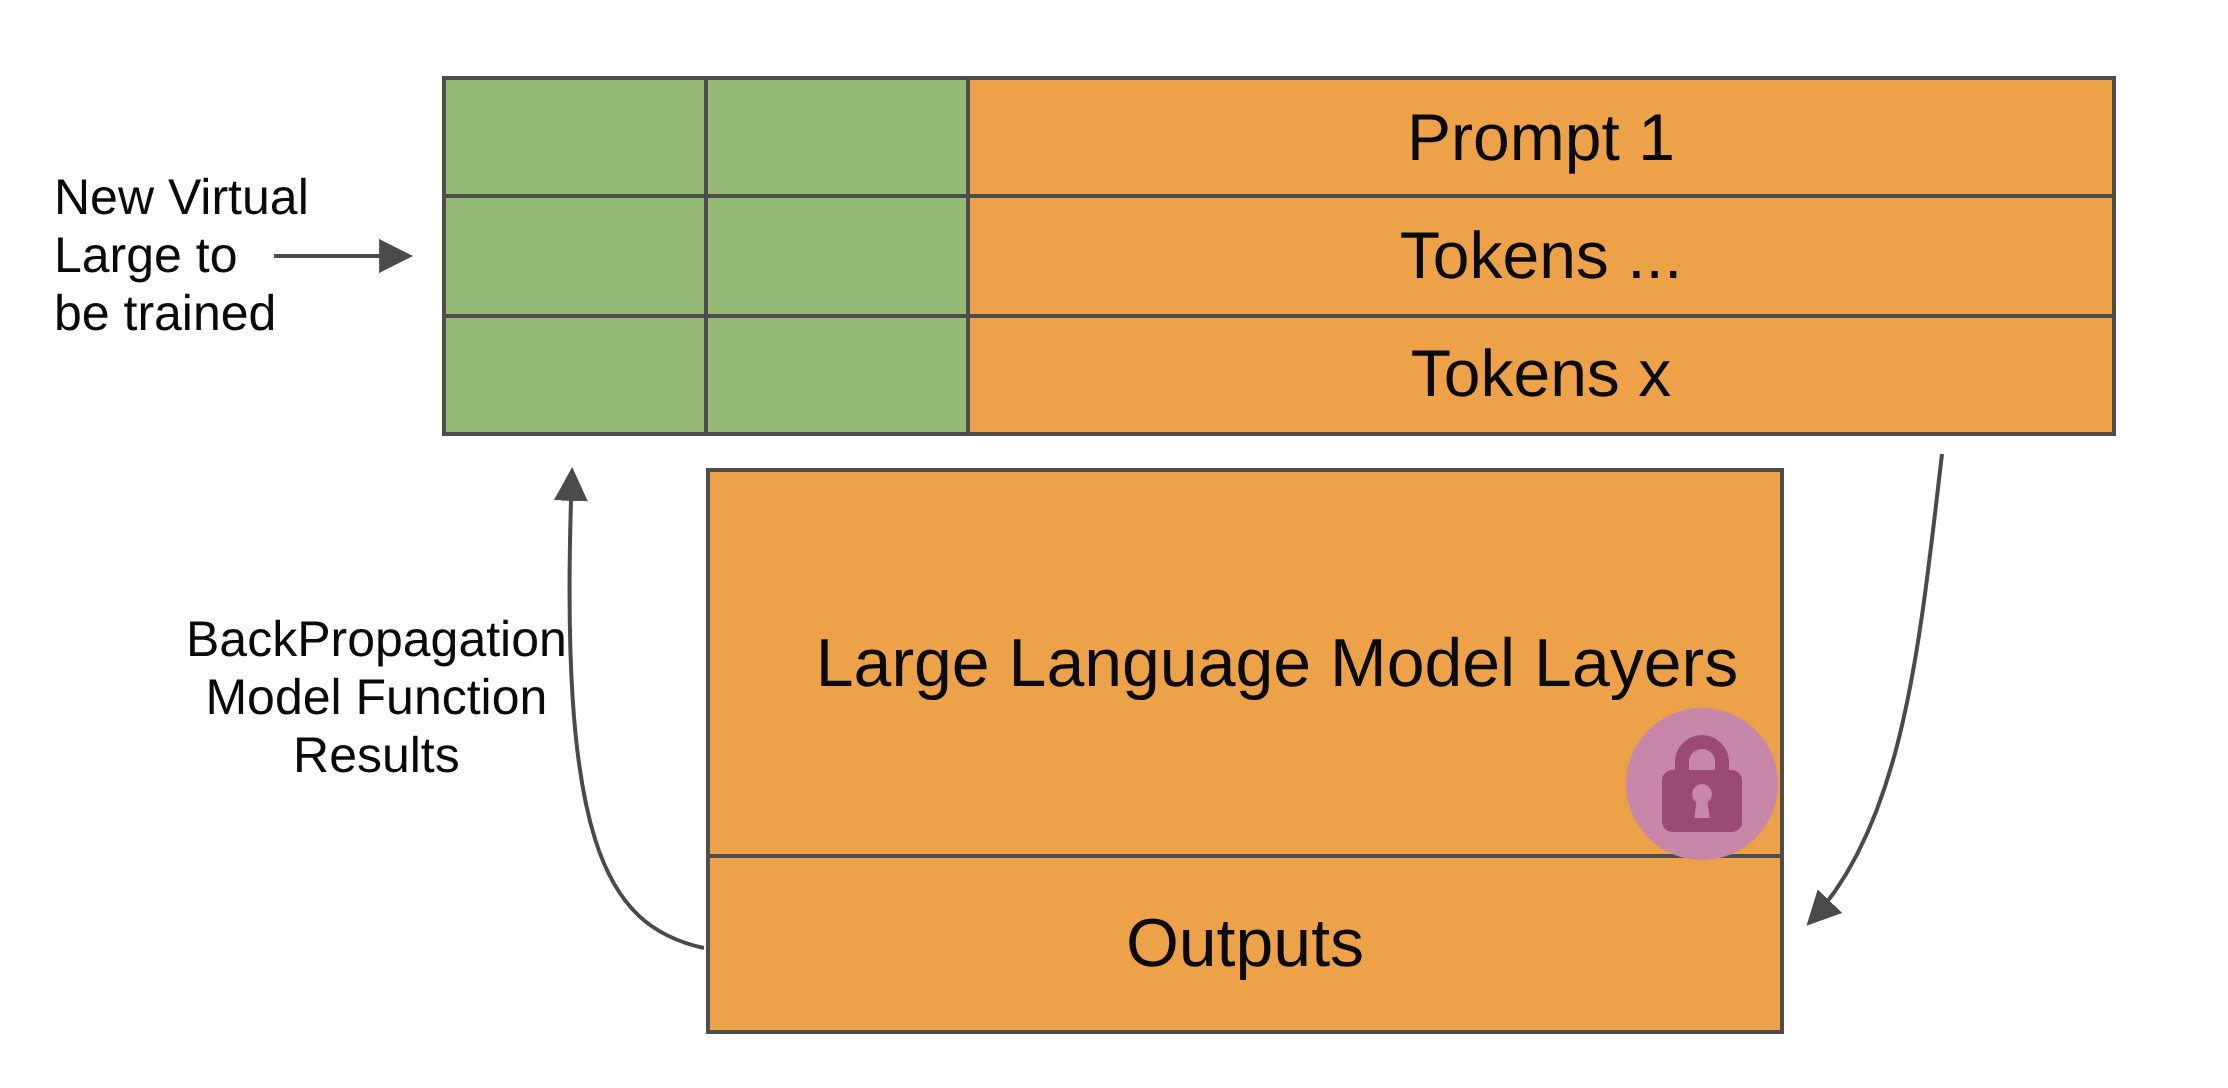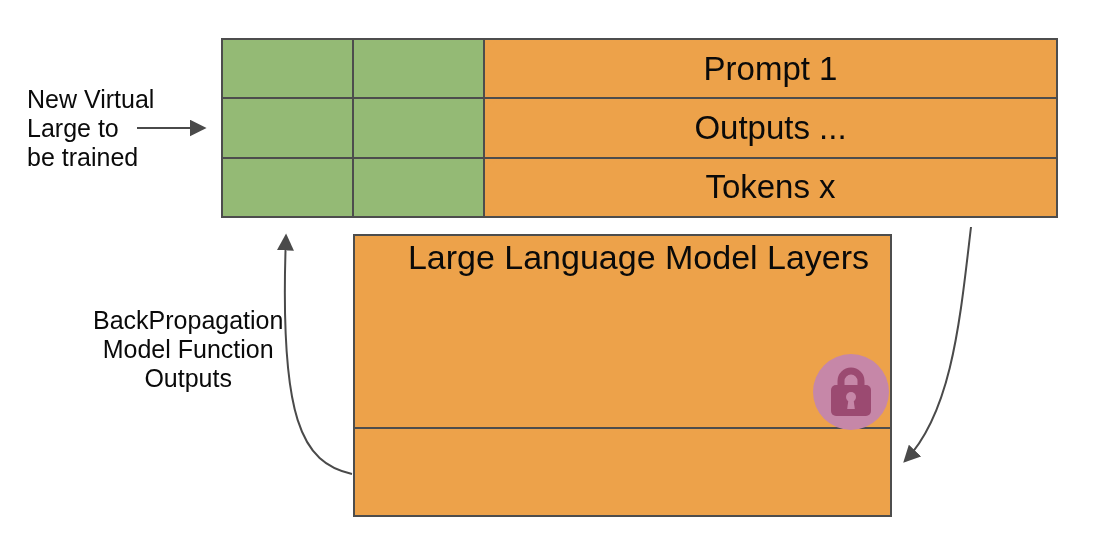--- a/index.html
+++ b/index.html
@@ -70,21 +70,21 @@
     width: 539px; height: 283px;
     border: 2px solid var(--color-border);
     background: var(--color-orange);
     display: flex;
     flex-direction: column;
   }
   .llm-top {
     height: 193px;
     border-bottom: 2px solid var(--color-border);
     display: flex;
-    align-items: flex-start;
+    align-items: center;
     justify-content: center;
     position: relative;
     padding-left: 32px;
   }
   .llm-top .title { font-size: 34px; margin-top: 2px; }
   .llm-bottom {
     flex: 1;
     display: flex;
     align-items: center;
     justify-content: center;
@@ -114,50 +114,53 @@
 
   <div class="side-label new-tokens">
     <div>New Virtual</div>
     <div>Large to</div>
     <div>be trained</div>
   </div>
 
   <div class="side-label backprop">
     <div>BackPropagation</div>
     <div>Model Function</div>
-    <div>Outputs</div>
+    <div>Results</div>
   </div>
 
   <div class="prompt-table">
     <div class="t-row">
       <div class="cell green"></div>
       <div class="cell green"></div>
       <div class="cell prompt">
         <span>Prompt 1</span>
       </div>
     </div>
     <div class="t-row">
       <div class="cell green"></div>
       <div class="cell green"></div>
       <div class="cell prompt">
-        <span>Outputs ...</span>
+        <span>Tokens ...</span>
       </div>
     </div>
     <div class="t-row">
       <div class="cell green"></div>
       <div class="cell green"></div>
       <div class="cell prompt">
         <span>Tokens x</span>
       </div>
     </div>
   </div>
 
   <div class="llm-box">
     <div class="llm-top">
       <span class="title">Large Language Model Layers</span>
+    </div>
+    <div class="llm-bottom">
+      <span>Outputs</span>
     </div>
   </div>
 
   <div class="lock-wrap">
     <svg width="76" height="76" viewBox="0 0 76 76" aria-hidden="true">
       <circle cx="38" cy="38" r="38" fill="var(--color-lock-circle)"></circle>
       <path d="M 28 36 V 27 A 10 10 0 0 1 48 27 V 36" fill="none" stroke="var(--color-lock-glyph)" stroke-width="7"></path>
       <rect x="18" y="31" width="40" height="31" rx="5" fill="var(--color-lock-glyph)"></rect>
       <circle cx="38" cy="43" r="5" fill="var(--color-lock-circle)"></circle>
       <path d="M 35.5 45 L 40.5 45 L 41.8 55 L 34.2 55 Z" fill="var(--color-lock-circle)"></path>

